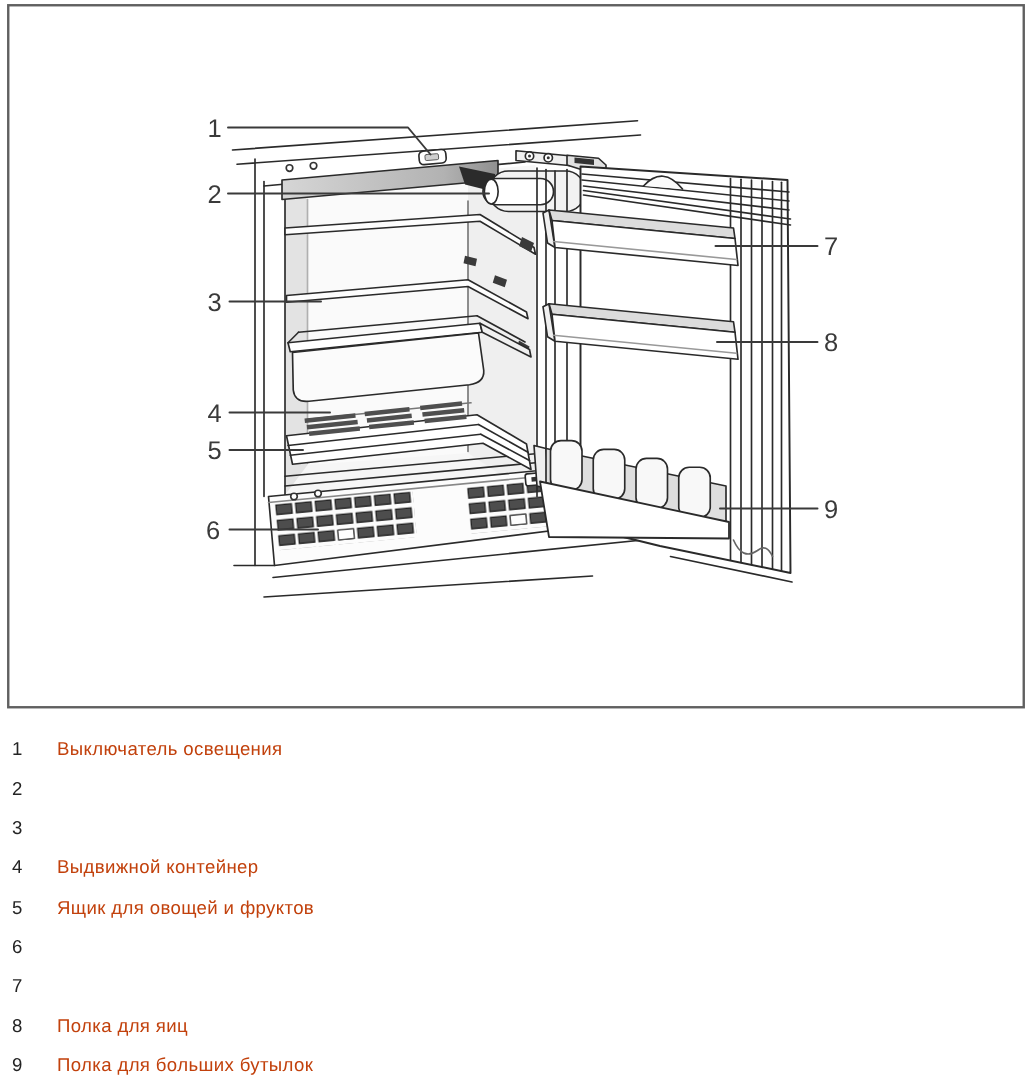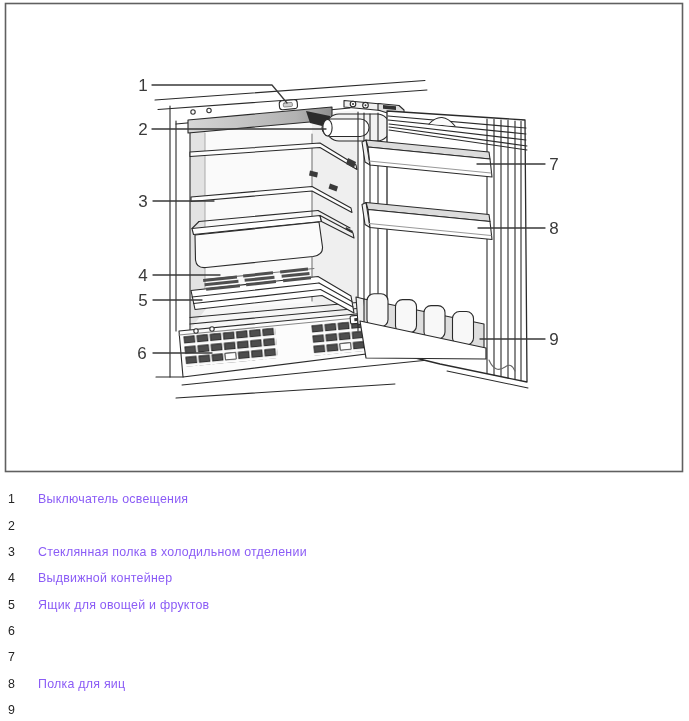--- a/index.html
+++ b/index.html
@@ -2,21 +2,21 @@
 <html><head>
 <meta charset="utf-8">
 <style>
   html,body{margin:0;padding:0;background:#ffffff;width:689px;height:721px;overflow:hidden;}
   .page{position:relative;width:689px;height:721px;background:#fff;font-family:"Liberation Sans",sans-serif;}
   .diagram-wrap{position:absolute;left:0;top:0;width:689px;height:478px;}
   svg{display:block;}
   .legend{position:absolute;left:0;top:486px;width:689px;}
   .legend-row{display:flex;align-items:center;height:26.35px;padding-left:8px;}
   .legend-num{width:30px;flex:0 0 30px;font-size:12.4px;color:#242424;letter-spacing:.2px;}
-  .legend-label{font-size:12.4px;color:#8b5cf6;letter-spacing:.25px;white-space:nowrap;}
+  .legend-label{font-size:12.4px;color:#c2410c;letter-spacing:.25px;white-space:nowrap;}
 </style>
 </head>
 <body>
 
 <div class="page">
 
   <div class="diagram-wrap">
   <svg width="689" height="478" viewBox="0 0 689 478" xmlns="http://www.w3.org/2000/svg">
     <defs>
       <linearGradient id="trimg" x1="0" y1="0" x2="1" y2="0">
@@ -233,21 +233,20 @@
   <div class="legend">
     <div class="legend-row">
       <span class="legend-num">1</span>
       <span class="legend-label">Выключатель освещения</span>
     </div>
     <div class="legend-row">
       <span class="legend-num">2</span>
     </div>
     <div class="legend-row">
       <span class="legend-num">3</span>
-      <span class="legend-label">Стеклянная полка в холодильном отделении</span>
     </div>
     <div class="legend-row">
       <span class="legend-num">4</span>
       <span class="legend-label">Выдвижной контейнер</span>
     </div>
     <div class="legend-row">
       <span class="legend-num">5</span>
       <span class="legend-label">Ящик для овощей и фруктов</span>
     </div>
     <div class="legend-row">
@@ -255,16 +254,17 @@
     </div>
     <div class="legend-row">
       <span class="legend-num">7</span>
     </div>
     <div class="legend-row">
       <span class="legend-num">8</span>
       <span class="legend-label">Полка для яиц</span>
     </div>
     <div class="legend-row">
       <span class="legend-num">9</span>
+      <span class="legend-label">Полка для больших бутылок</span>
     </div>
   </div>
 
 </div>
 
 </body></html>

